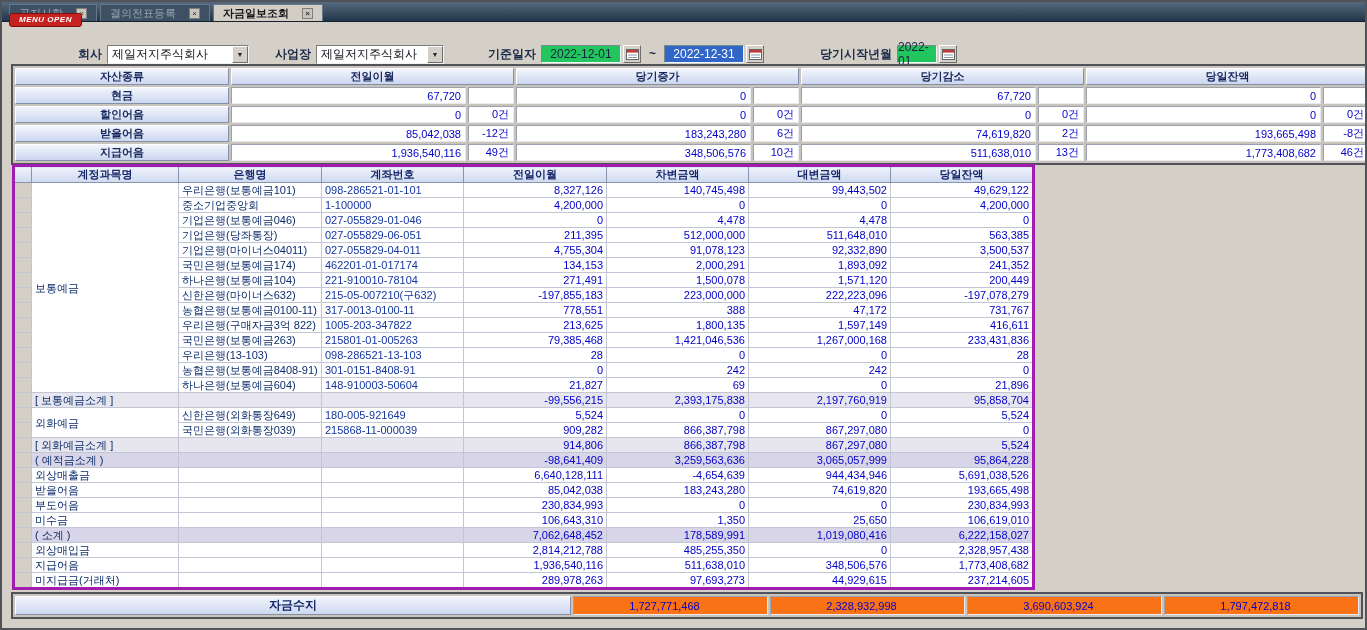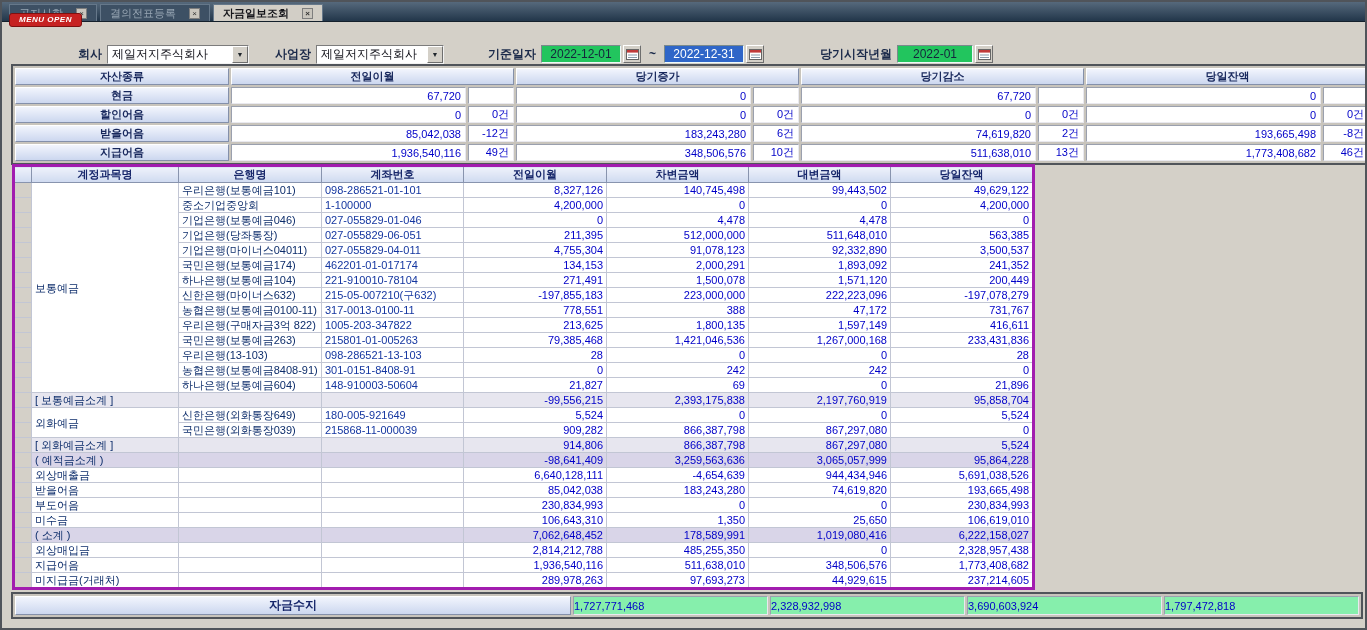--- a/index.html
+++ b/index.html
@@ -116,23 +116,23 @@
     position: absolute; left: 9px; top: 590px; width: 1348px;
     border-collapse: separate; border-spacing: 2px; table-layout: fixed;
     background: #c8c4bc; border: 2px solid #50545a; font-size: 11px;
   }
   table.footer td.flab {
     background: linear-gradient(180deg, #f2f5fd 0%, #ccd7ef 100%);
     border: 1px solid; border-color: #ffffff #8490aa #8490aa #ffffff;
     color: #16266a; font-weight: bold; font-size: 12px; text-align: center; height: 18px;
   }
   table.footer td.num {
-    background: #86efac; border: 1px solid;
+    background: #f97316; border: 1px solid;
     border-color: #9aa0ae #e9e9ef #e9e9ef #9aa0ae;
-    color: #0000c8; text-align: left; padding-right: 12px; height: 18px;
+    color: #0000c8; text-align: center; padding-right: 12px; height: 18px;
   }
 </style>
 </head>
 <body>
 
 <div class="tabbar">
   <div class="tab">
     <span>공지사항</span>
     <span class="tab-close">×</span>
   </div>
@@ -176,21 +176,21 @@
   <button class="calbtn">
     <svg width="13" height="12" viewBox="0 0 13 12">
       <rect x="0.5" y="1.5" width="12" height="10" fill="#ffffff" stroke="#666666"></rect>
       <rect x="1" y="2" width="11" height="2.6" fill="#c03a3a"></rect>
       <line x1="2" y1="7" x2="11" y2="7" stroke="#8899aa" stroke-width="1"></line>
       <line x1="2" y1="9.5" x2="11" y2="9.5" stroke="#8899aa" stroke-width="1"></line>
     </svg>
   </button>
 
   <span class="flabel" style="margin-left:56px">당기시작년월</span>
-  <div class="datefield" style="width:76px">2022-01</div>
+  <div class="datefield" style="width:40px">2022-01</div>
   <button class="calbtn">
     <svg width="13" height="12" viewBox="0 0 13 12">
       <rect x="0.5" y="1.5" width="12" height="10" fill="#ffffff" stroke="#666666"></rect>
       <rect x="1" y="2" width="11" height="2.6" fill="#c03a3a"></rect>
       <line x1="2" y1="7" x2="11" y2="7" stroke="#8899aa" stroke-width="1"></line>
       <line x1="2" y1="9.5" x2="11" y2="9.5" stroke="#8899aa" stroke-width="1"></line>
     </svg>
   </button>
 </div>
 

